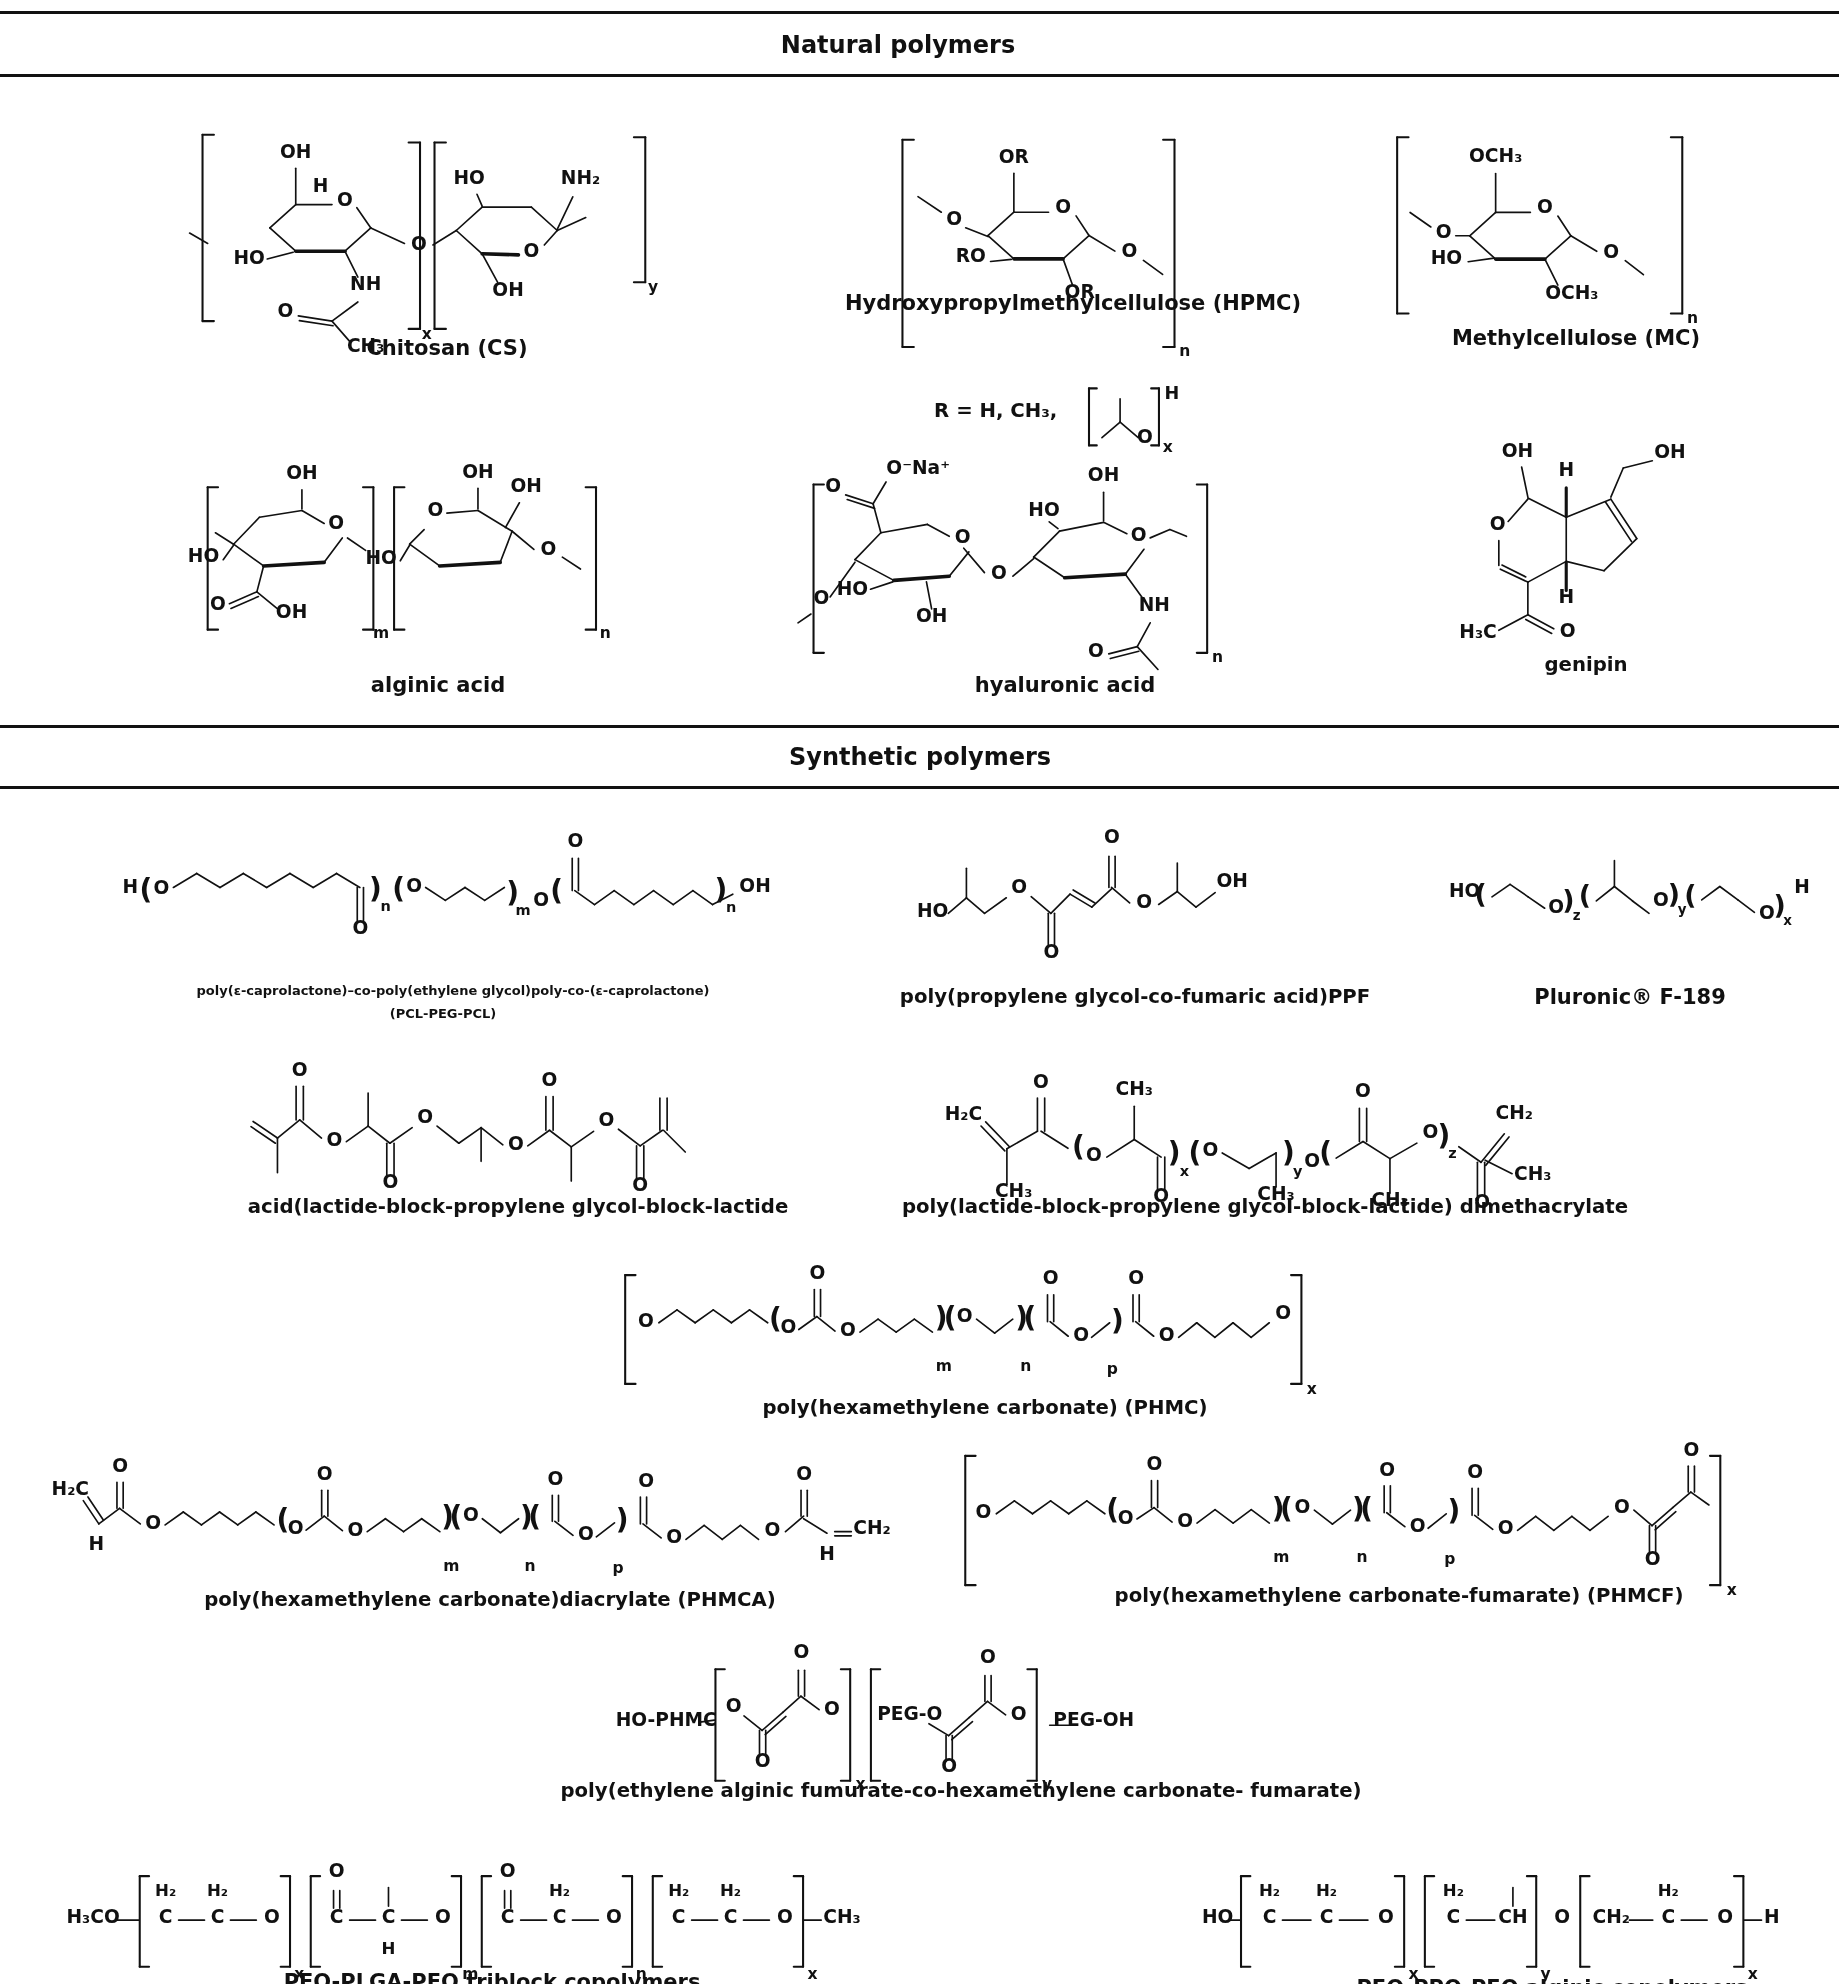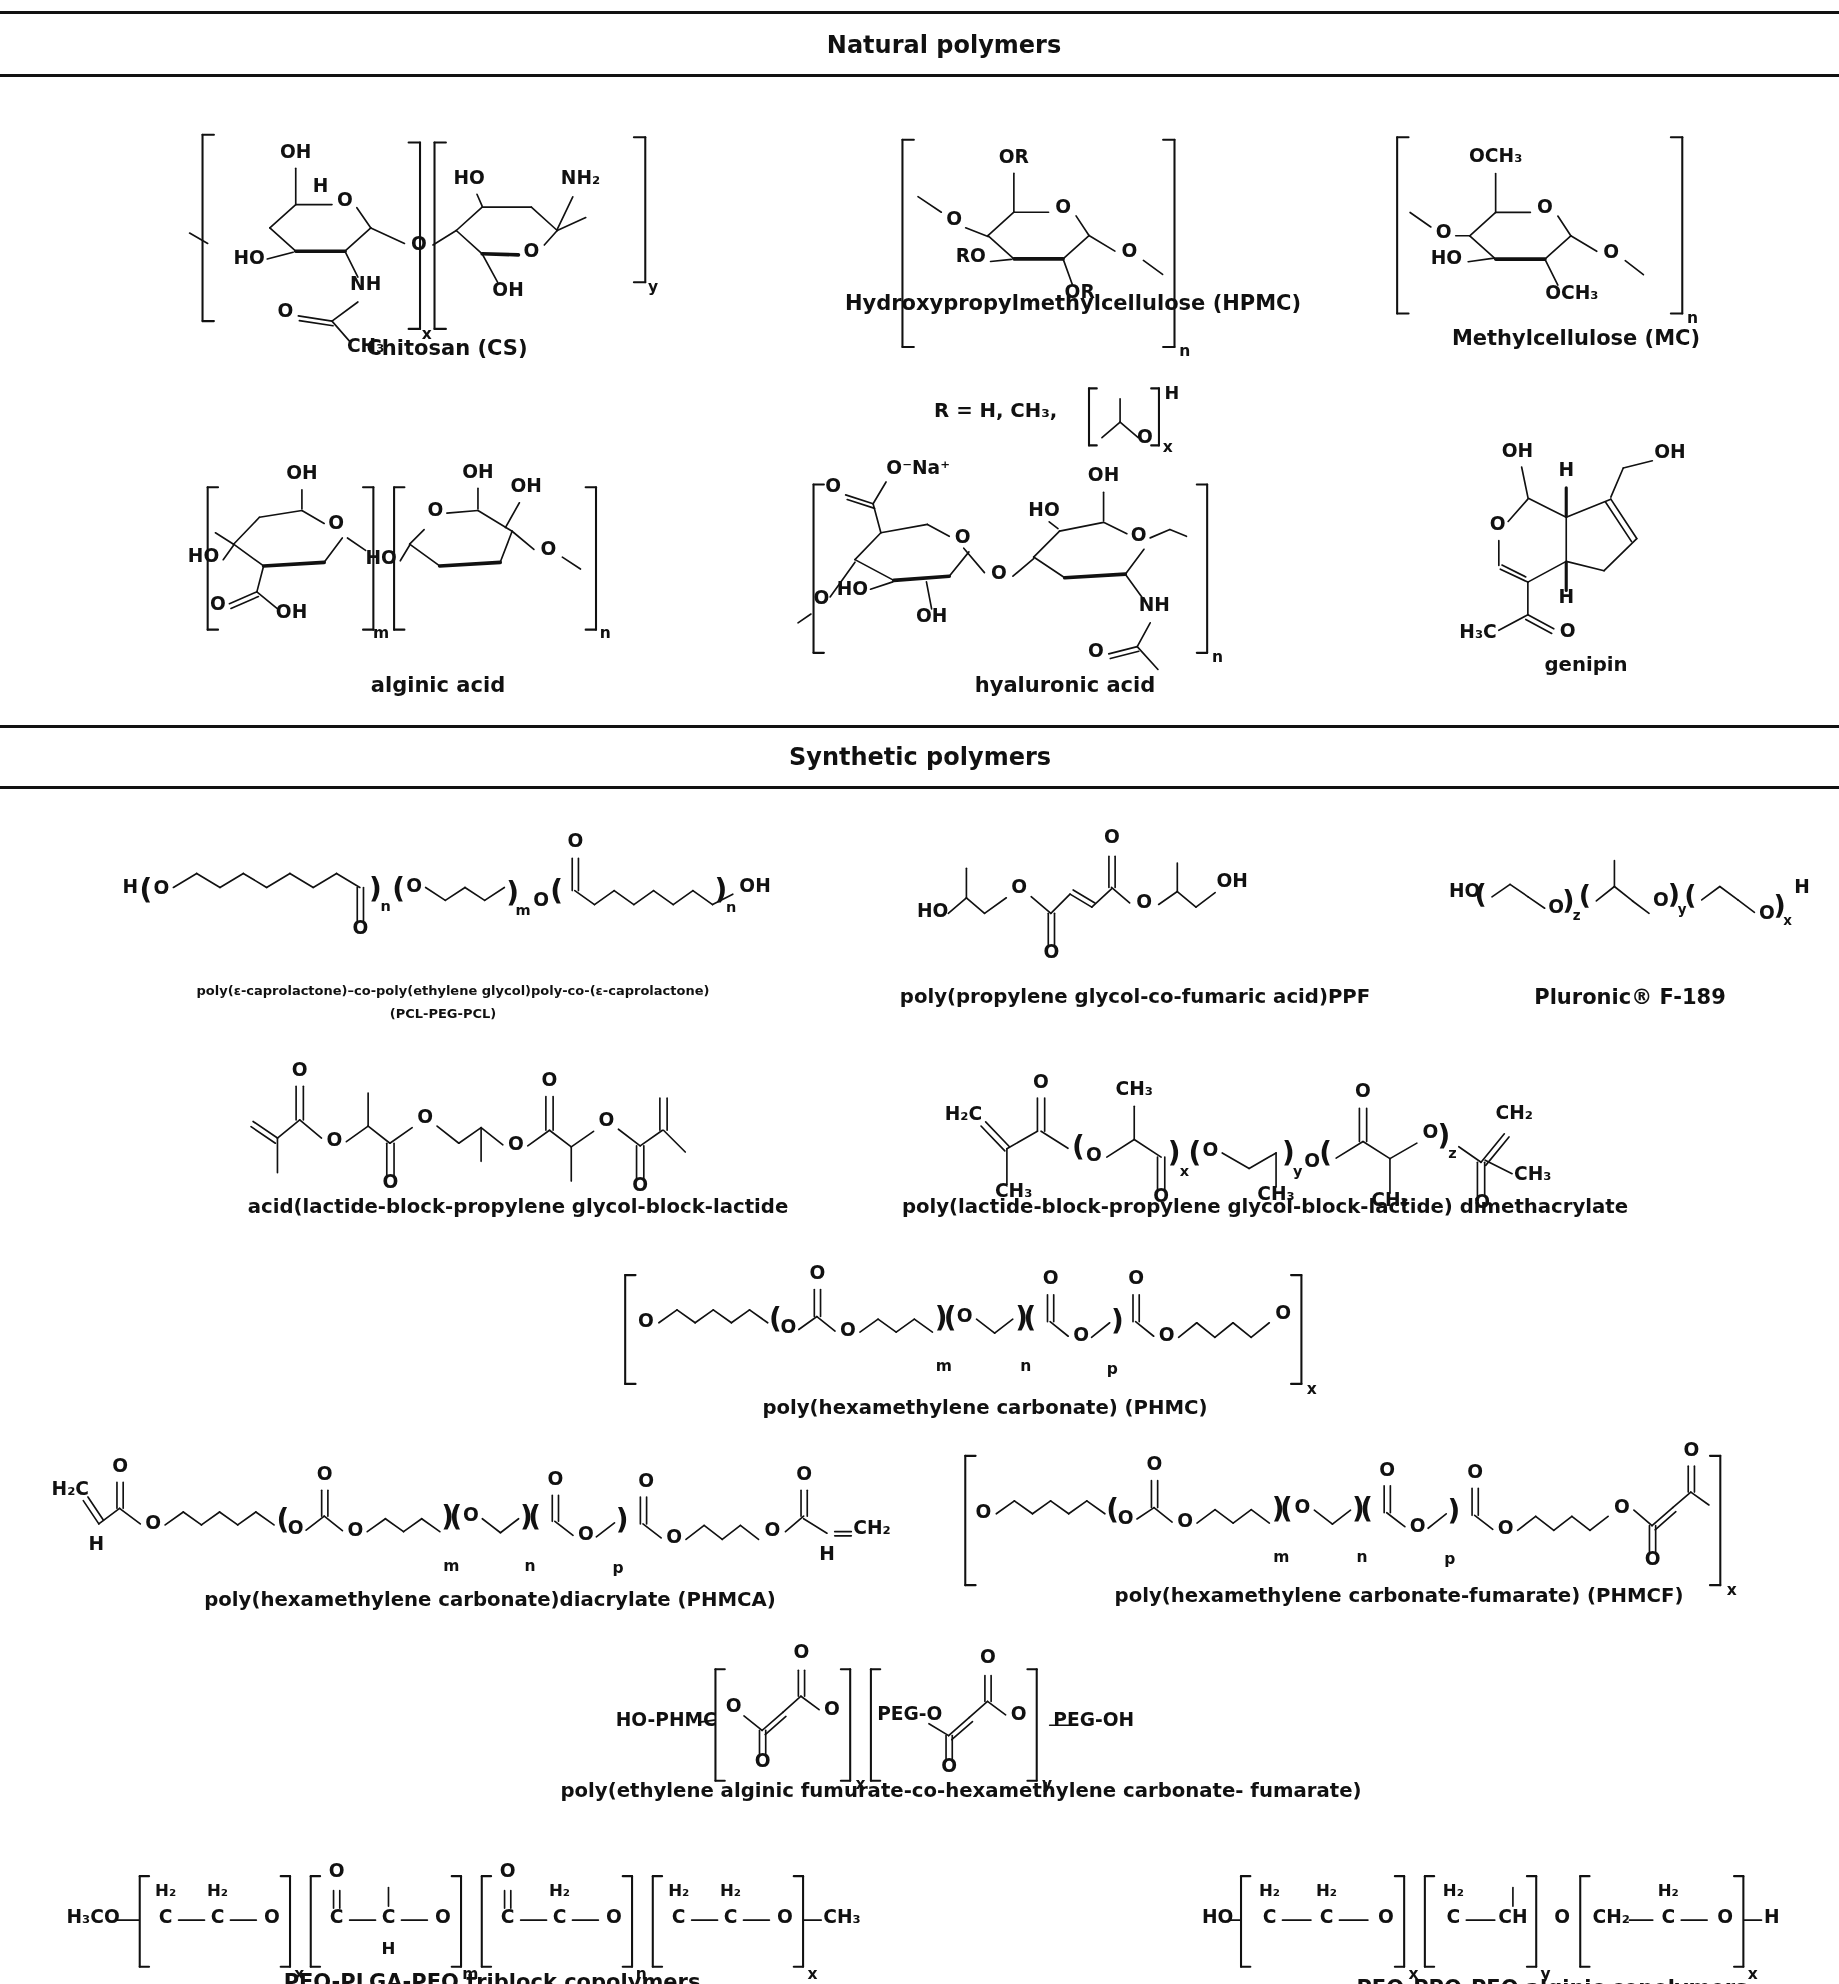--- a/index.html
+++ b/index.html
@@ -13,21 +13,21 @@
   svg{display:block;overflow:visible;}
 </style>
 </head>
 <body>
 
 <div class="hr" style="top:11.4px"></div>
 <div class="hr" style="top:74px"></div>
 <div class="hr" style="top:725px"></div>
 <div class="hr" style="top:786px"></div>
 
-<div class="sec-title" style="left:944px;top:31px">Natural polymers</div>
+<div class="sec-title" style="left:898px;top:31px">Natural polymers</div>
 <div class="sec-title" style="left:920px;top:743px">Synthetic polymers</div>
 
 <div class="mol" style="left: 187px; top: 106px;">
     <svg width="523" height="249" viewBox="0 0 1010 480">
       <line x1="30" y1="55" x2="30" y2="415" stroke="#111" stroke-width="4" stroke-linecap="round"></line>
       <line x1="30" y1="55" x2="52" y2="55" stroke="#111" stroke-width="4" stroke-linecap="round"></line>
       <line x1="30" y1="415" x2="52" y2="415" stroke="#111" stroke-width="4" stroke-linecap="round"></line>
       <line x1="450" y1="70" x2="450" y2="430" stroke="#111" stroke-width="4" stroke-linecap="round"></line>
       <line x1="428" y1="70" x2="450" y2="70" stroke="#111" stroke-width="4" stroke-linecap="round"></line>
       <line x1="428" y1="430" x2="450" y2="430" stroke="#111" stroke-width="4" stroke-linecap="round"></line>

